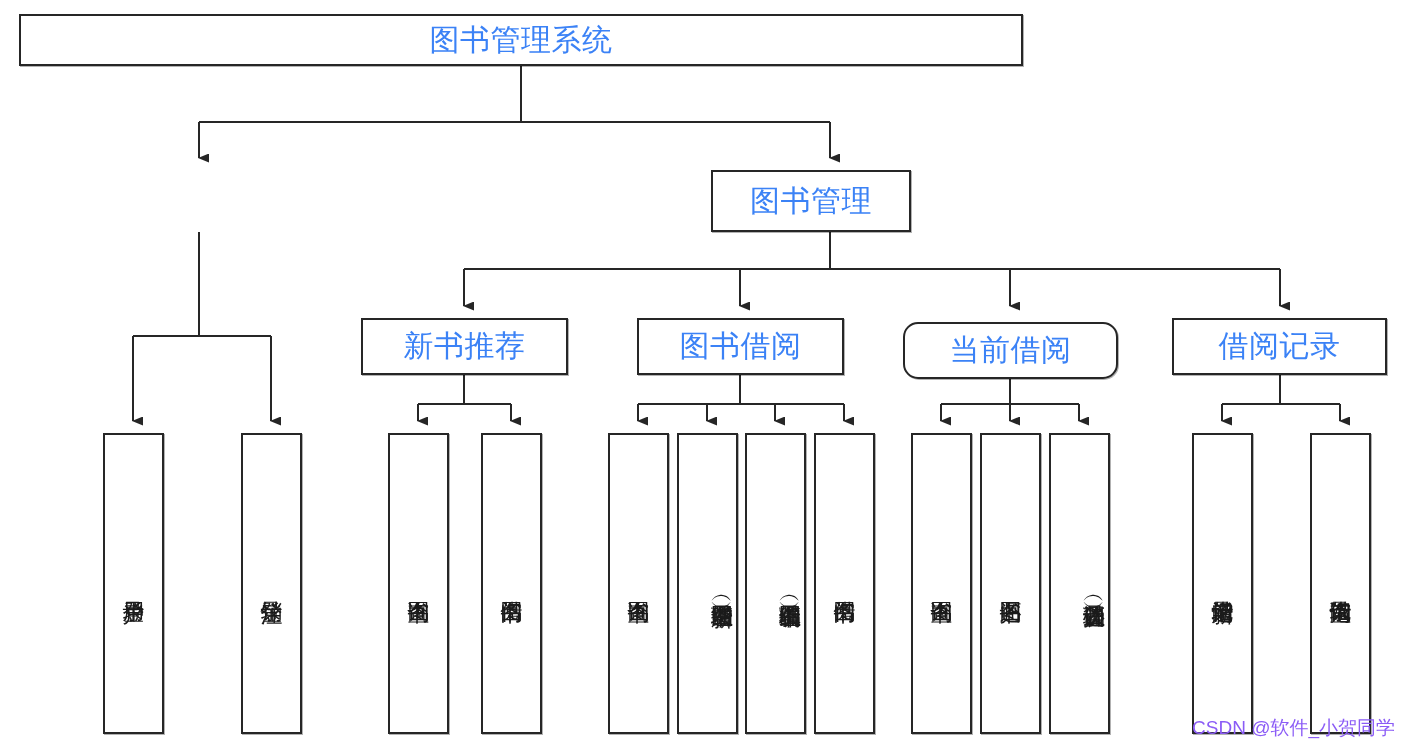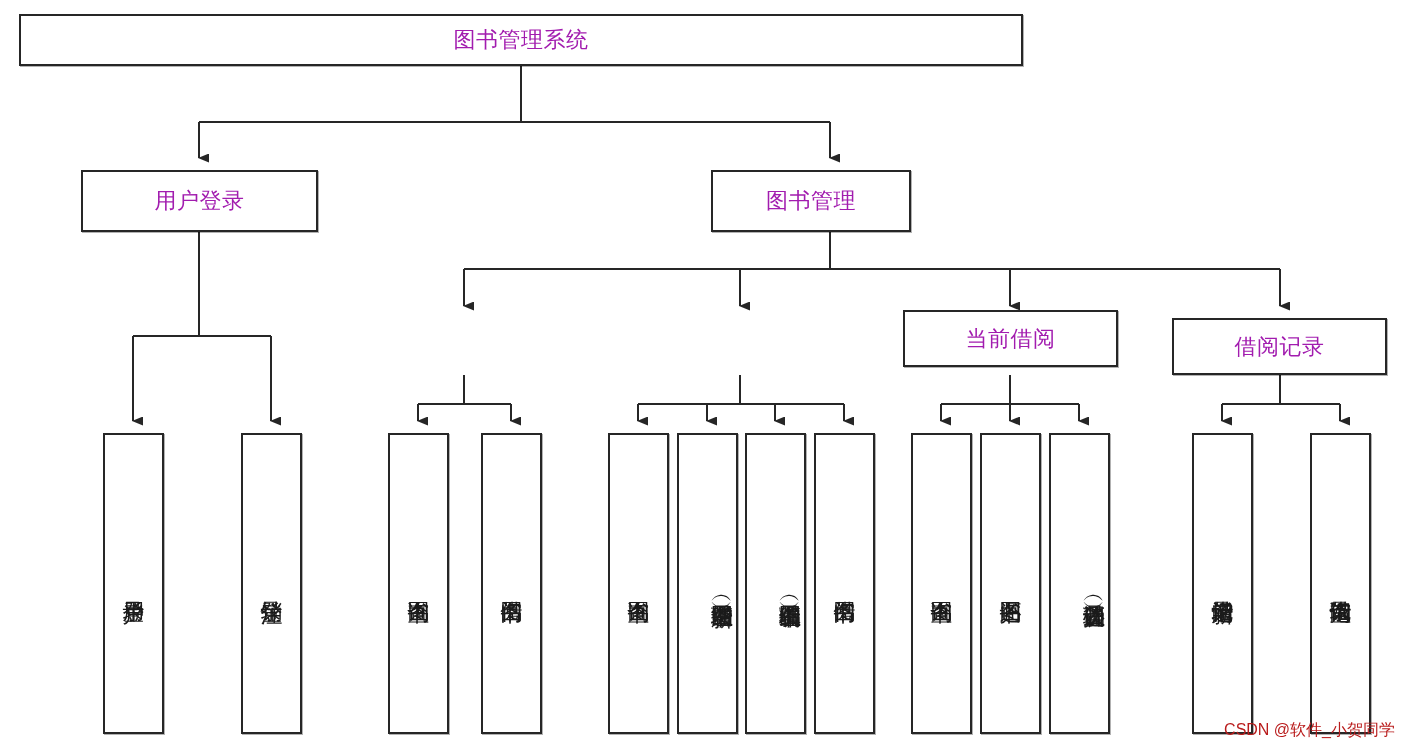--- a/index.html
+++ b/index.html
@@ -30,22 +30,22 @@
   }
   .node-label-h {
     position: absolute;
     left: 0;
     top: 0;
     width: 100%;
     height: 100%;
     display: flex;
     align-items: center;
     justify-content: center;
-    font-size: 22px;
-    color: #a21caf;
+    font-size: 30px;
+    color: #3b82f6;
     letter-spacing: 0.5px;
     white-space: nowrap;
   }
   .node-label-v {
     position: absolute;
     left: 0;
     top: 0;
     width: 100%;
     height: 100%;
     display: flex;
@@ -69,22 +69,22 @@
     left: 0;
     top: 0;
     width: 1405px;
     height: 747px;
     pointer-events: none;
   }
   .watermark {
     position: absolute;
     right: 10px;
     bottom: 6px;
-    font-size: 16px;
-    color: #b91c1c;
+    font-size: 19px;
+    color: #8b5cf6;
     white-space: nowrap;
     font-family: "Liberation Sans", "DejaVu Sans", sans-serif;
     margin-left: 47px;
   }
 </style>
 </head>
 <body>
 
 <div id="diagram-root">
 
@@ -135,28 +135,31 @@
       <path d="M 1222,404 L 1340,404"></path>
       <path d="M 1222,404 L 1222,421" marker-end="url(#arrowhead)"></path>
       <path d="M 1340,404 L 1340,421" marker-end="url(#arrowhead)"></path>
     </g>
   </svg>
 
   <div class="node-box" style="left:19px; top:14px; width:1004px; height:52px;">
     <span class="node-label-h">图书管理系统</span>
   </div>
 
-  <div class="node-box" style="left:81px; top:170px; width:237px; height:62px;">
-    <span class="node-label-h">用户登录</span>
-  </div>
   <div class="node-box" style="left:711px; top:170px; width:200px; height:62px;">
     <span class="node-label-h">图书管理</span>
   </div>
 
-  <div class="node-box" style="left:903px; top:310px; width:215px; height:57px;">
+  <div class="node-box" style="left:361px; top:318px; width:207px; height:57px;">
+    <span class="node-label-h">新书推荐</span>
+  </div>
+  <div class="node-box" style="left:637px; top:318px; width:207px; height:57px;">
+    <span class="node-label-h">图书借阅</span>
+  </div>
+  <div class="node-box" style="left:903px; top:322px; width:215px; height:57px;border-radius:15px;">
     <span class="node-label-h">当前借阅</span>
   </div>
   <div class="node-box" style="left:1172px; top:318px; width:215px; height:57px;text-decoration:underline;">
     <span class="node-label-h">借阅记录</span>
   </div>
 
   <div class="node-box" style="left:103px; top:433px; width:61px; height:301px;">
     <span class="node-label-v centered">用户登录</span>
   </div>
   <div class="node-box" style="left:241px; top:433px; width:61px; height:301px;">

